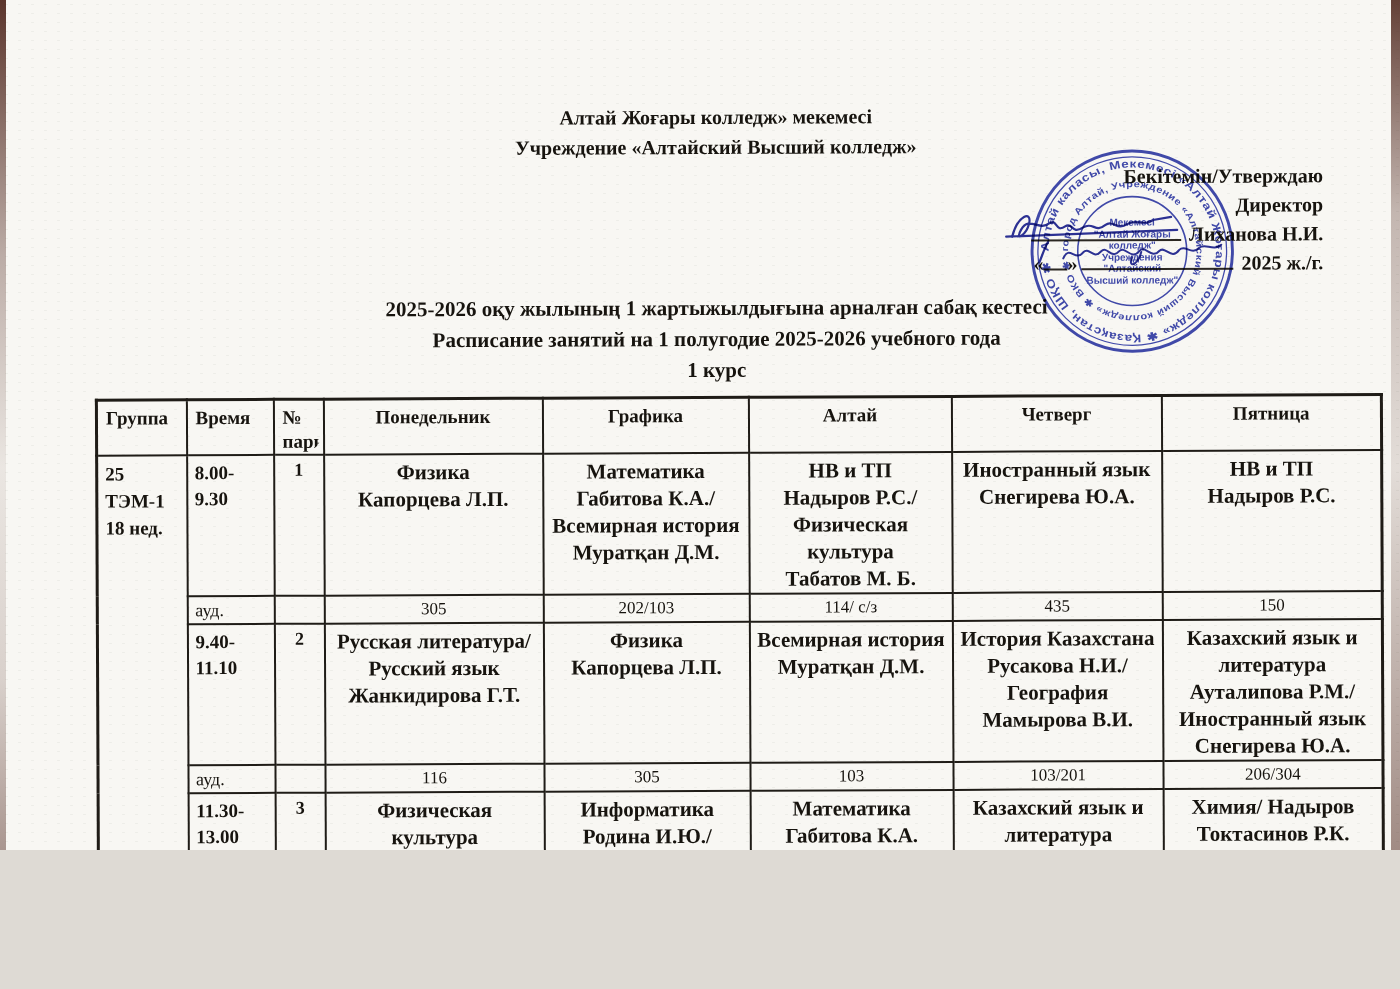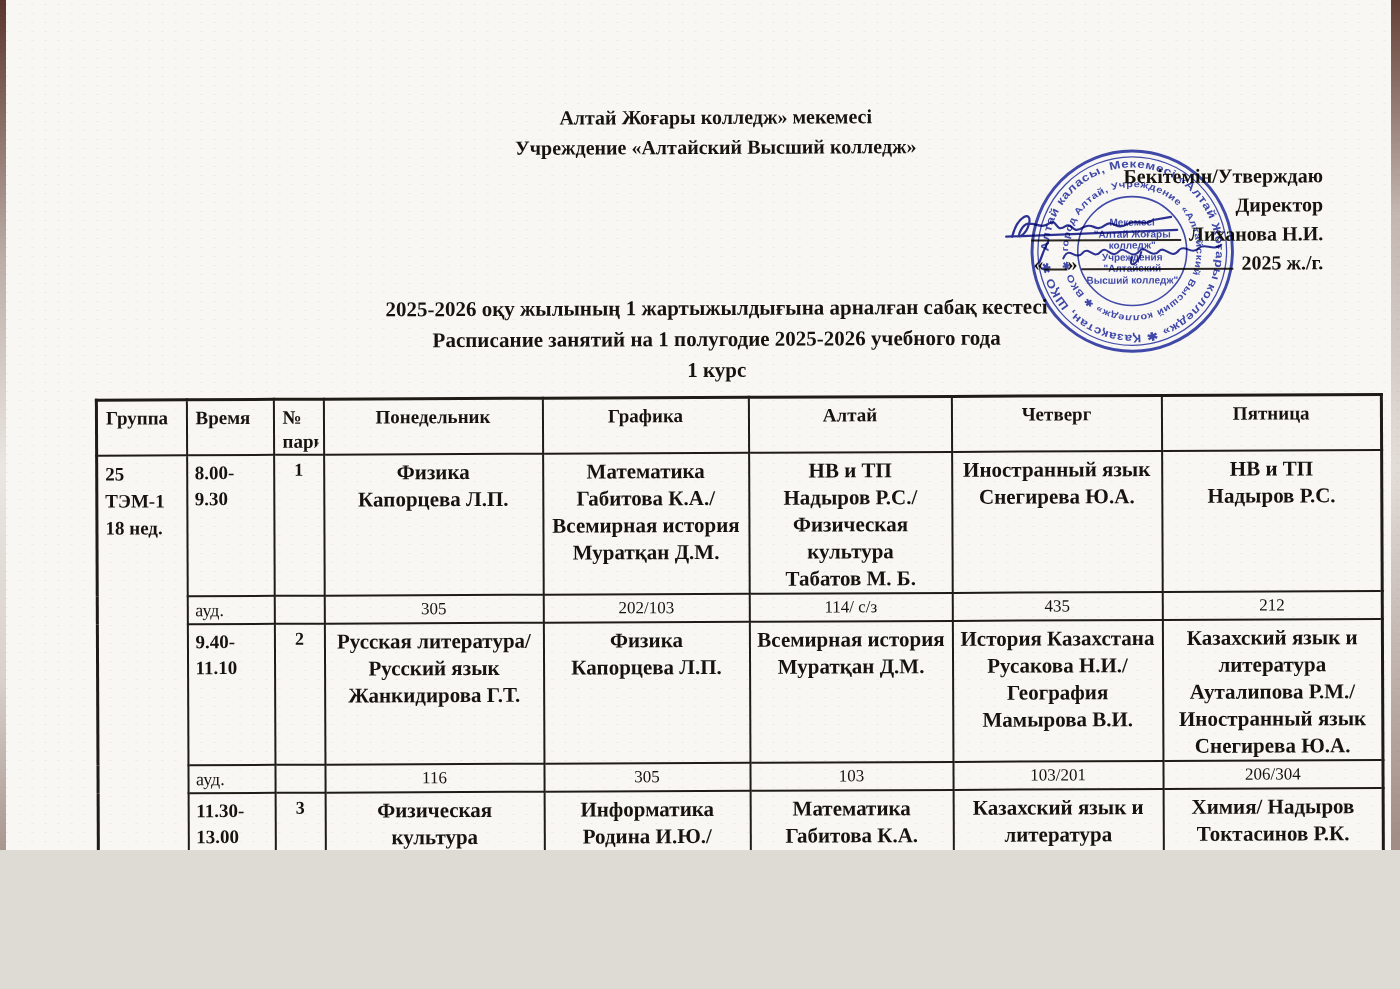--- a/index.html
+++ b/index.html
@@ -191,21 +191,21 @@
           <td class="day">НВ и ТП
 Надыров Р.С.</td>
         </tr>
         <tr class="h-a">
           <td class="aud">ауд.</td>
           <td class="pair"></td>
           <td class="room">305</td>
           <td class="room">202/103</td>
           <td class="room">114/ с/з</td>
           <td class="room">435</td>
-          <td class="room">212</td>
+          <td class="room">150</td>
         </tr>
         <tr class="h-l2">
           <td class="time">9.40-
 11.10</td>
           <td class="pair">2</td>
           <td class="day">Русская литература/
 Русский язык
 Жанкидирова Г.Т.</td>
           <td class="day">Физика
 Капорцева Л.П.</td>

